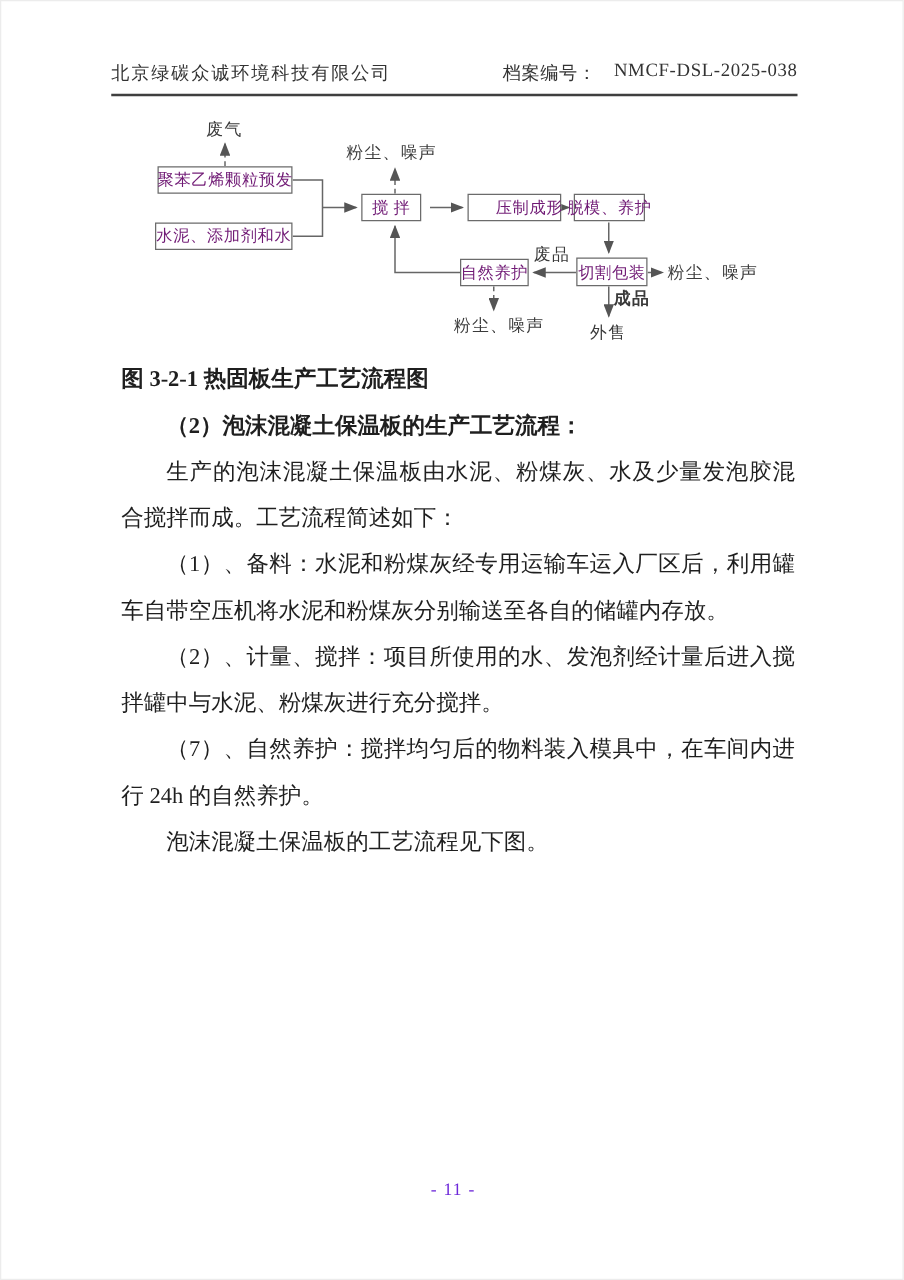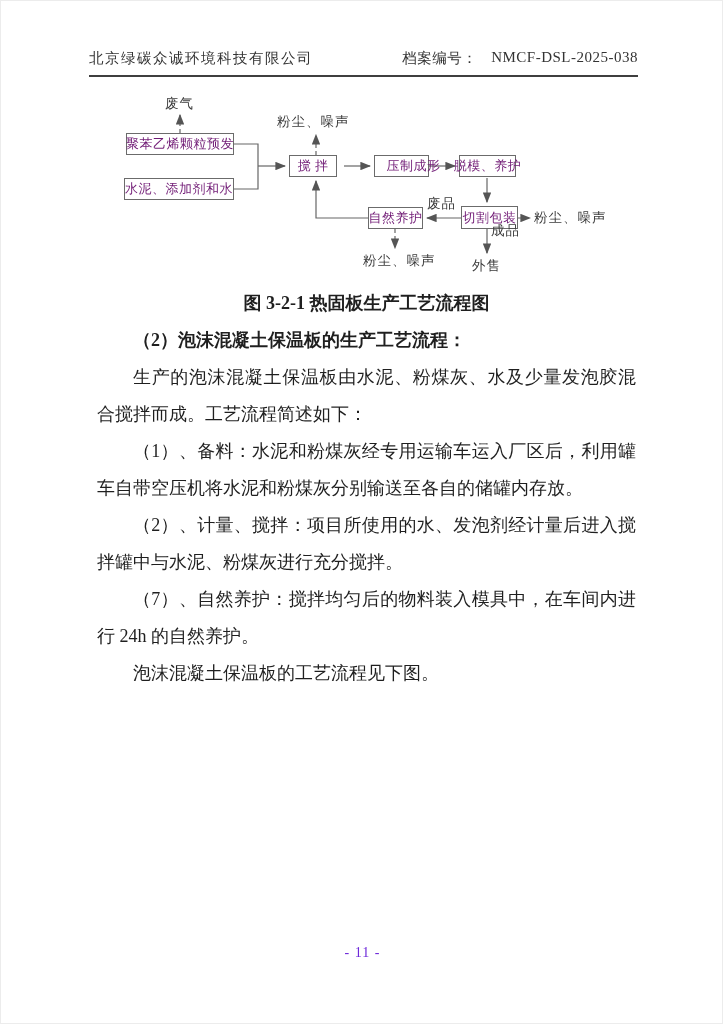--- a/index.html
+++ b/index.html
@@ -37,21 +37,21 @@
   }
   .fc-label{
     position:absolute;font-size:13.5px;color:#3a3a3a;
     letter-spacing:1px;white-space:nowrap;
   }
   
   .content{
     position:absolute;left:96px;top:284px;width:539px;
     font-size:18px;line-height:37px;color:#1f1f1f;
   }
-  .caption{text-align:center;font-weight:bold;margin:0;}
+  .caption{text-align:left;font-weight:bold;margin:0;}
   .heading{font-weight:bold;margin:0;text-indent:2em;}
   .content p.body{margin:0;text-indent:2em;text-align:justify;}
   
   .doc-footer{
     position:absolute;left:0;top:944px;width:723px;
     text-align:center;font-size:14px;color:#6d28d9;letter-spacing:1px;
   }
 </style>
 </head>
 <body>
@@ -92,30 +92,30 @@
     <line class="dash" x1="427" y1="129" x2="439" y2="129" marker-end="url(#arw)"></line>
 
     <line x1="396" y1="140" x2="396" y2="164" marker-end="url(#arw)"></line>
 
     <line class="dash" x1="304" y1="140" x2="304" y2="159" marker-end="url(#arw)"></line>
   </svg>
 
   <div class="fc-box" style="left:35px;top:44px;width:108px;height:22px;">聚苯乙烯颗粒预发</div>
   <div class="fc-box" style="left:33px;top:89px;width:110px;height:22px;">水泥、添加剂和水</div>
   <div class="fc-box" style="left:198px;top:66px;width:48px;height:22px;">搅 拌</div>
-  <div class="fc-box" style="left:283px;top:66px;width:55px;height:22px;padding-left:24px;">压制成形</div>
+  <div class="fc-box" style="left:283px;top:66px;width:75px;height:22px;padding-left:24px;">压制成形</div>
   <div class="fc-box" style="left:368px;top:66px;width:57px;height:22px;">脱模、养护</div>
   <div class="fc-box" style="left:370px;top:117px;width:57px;height:23px;">切割包装</div>
   <div class="fc-box" style="left:277px;top:118px;width:55px;height:22px;">自然养护</div>
 
   <div class="fc-label" style="left:74px;top:6px;">废气</div>
   <div class="fc-label" style="left:186px;top:24px;">粉尘、噪声</div>
   <div class="fc-label" style="left:336px;top:106px;">废品</div>
   <div class="fc-label" style="left:443px;top:120px;">粉尘、噪声</div>
-  <div class="fc-label" style="left:400px;top:133px;">成品</div>
+  <div class="fc-label" style="left:400px;top:141px;font-weight:bold;">成品</div>
   <div class="fc-label" style="left:381px;top:168px;">外售</div>
   <div class="fc-label" style="left:272px;top:163px;">粉尘、噪声</div>
 </div>
 
 <div class="content">
   <p class="caption">图 3-2-1 热固板生产工艺流程图</p>
   <p class="heading">（2）泡沫混凝土保温板的生产工艺流程：</p>
   <p class="body">生产的泡沫混凝土保温板由水泥、粉煤灰、水及少量发泡胶混合搅拌而成。工艺流程简述如下：</p>
   <p class="body">（1）、备料：水泥和粉煤灰经专用运输车运入厂区后，利用罐车自带空压机将水泥和粉煤灰分别输送至各自的储罐内存放。</p>
   <p class="body">（2）、计量、搅拌：项目所使用的水、发泡剂经计量后进入搅拌罐中与水泥、粉煤灰进行充分搅拌。</p>

